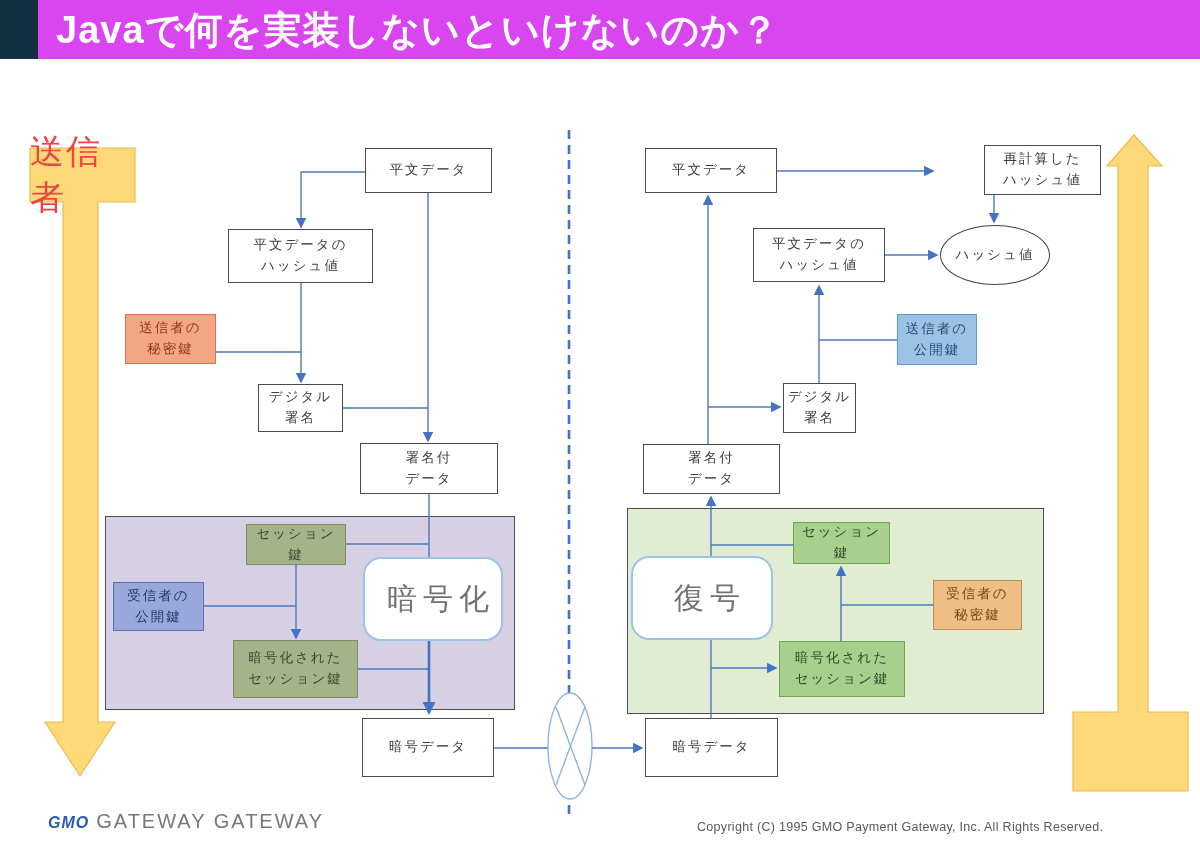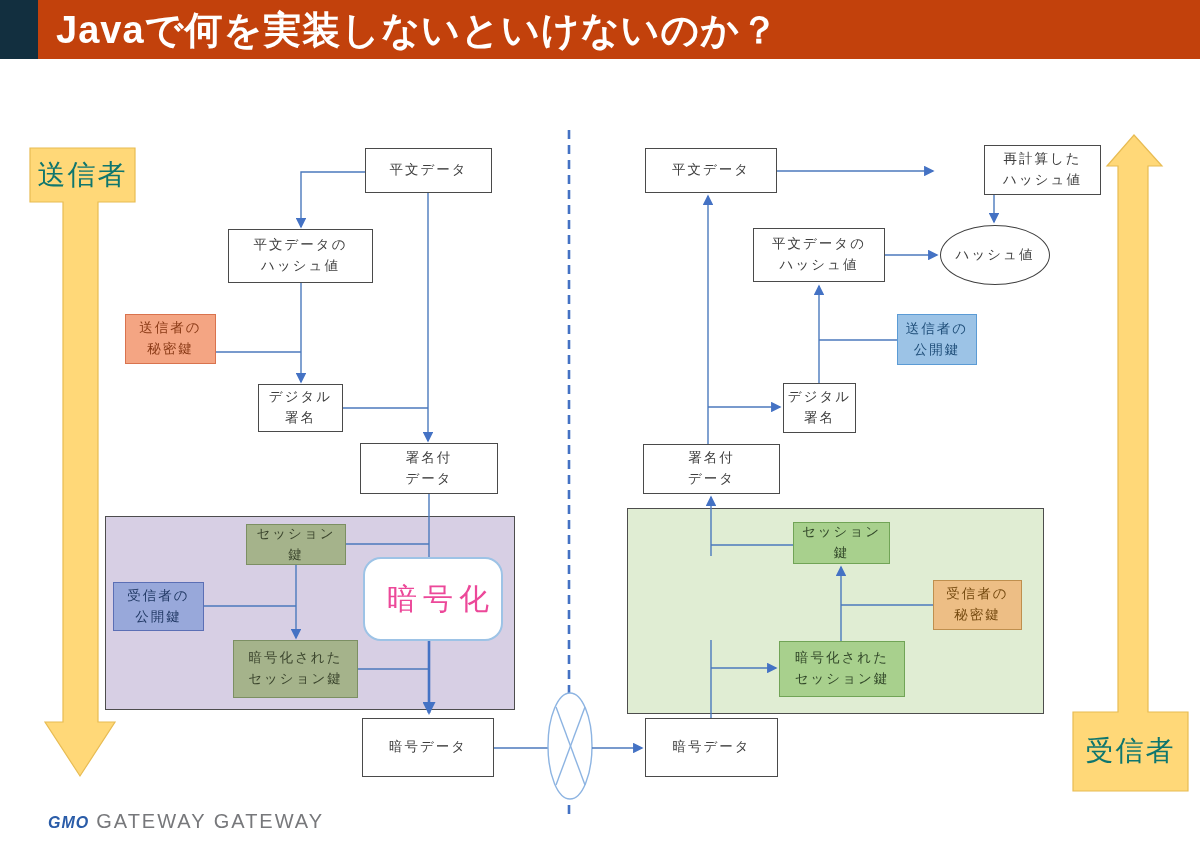--- a/index.html
+++ b/index.html
@@ -1,41 +1,41 @@
 <!DOCTYPE html>
 <html><head>
 <meta charset="utf-8">
 <style>
   html,body{margin:0;padding:0;background:#fff;}
   #slide{position:relative;width:1200px;height:848px;background:#ffffff;overflow:hidden;
          font-family:"Liberation Sans","DejaVu Sans",sans-serif;}
 
   
-  #title-bar{position:absolute;left:0;top:0;width:1200px;height:59px;background:#c2410c;}
+  #title-bar{position:absolute;left:0;top:0;width:1200px;height:59px;background:#d946ef;}
   #title-accent{position:absolute;left:0;top:0;width:38px;height:59px;background:#122F3F;}
   #page-title{position:absolute;left:56px;top:0;height:59px;line-height:60px;color:#ffffff;
               font-size:38px;font-weight:bold;letter-spacing:1px;white-space:nowrap;}
   #subtitle{position:absolute;left:46px;top:76px;color:#1A5468;font-size:30px;font-weight:bold;
             letter-spacing:1px;white-space:nowrap;}
 
   
   .panel{position:absolute;z-index:0;border:1.6px solid #4d4d4d;}
   #panel-sender{left:105px;top:516px;width:408px;height:192px;background:#D7CFE4;}
   #panel-receiver{left:627px;top:508px;width:415px;height:204px;background:#E0EDD3;}
 
   
   #connectors{position:absolute;left:0;top:0;z-index:1;}
 
   
   .box{position:absolute;z-index:2;display:flex;align-items:center;justify-content:center;
        text-align:center;background:#ffffff;border:1.6px solid #4a4a4a;color:#3d3d3d;
        font-size:13.5px;letter-spacing:2px;line-height:1.55;white-space:pre-line;box-sizing:border-box;}
-  .proc{border:2px solid #9DC3E6;border-radius:18px;font-size:30px;letter-spacing:6px;color:#ec4899;padding-left:16px;}
+  .proc{border:2px solid #9DC3E6;border-radius:18px;font-size:30px;letter-spacing:6px;color:#737373;padding-left:16px;}
   .lane-label{position:absolute;z-index:2;display:flex;align-items:center;justify-content:center;
-       color:#0f766e;font-size:28px;letter-spacing:2px;}
+       color:#ef4444;font-size:34px;letter-spacing:2px;}
 
   #plain-data-l{left:365px;top:148px;width:127px;height:45px;}
   #hash-l{left:228px;top:229px;width:145px;height:54px;}
   #sender-private-key{left:125px;top:314px;width:91px;height:50px;background:#F4A583;border:1.4px solid #D9734E;color:#8a3a16;}
   #digital-sig-l{left:258px;top:384px;width:85px;height:48px;}
   #signed-data-l{left:360px;top:443px;width:138px;height:51px;}
   #session-key-l{left:246px;top:524px;width:100px;height:41px;background:#A5B38B;border:1.4px solid #7C8F63;color:#3c462e;}
   #receiver-public-key{left:113px;top:582px;width:91px;height:49px;background:#98A8DA;border:1.4px solid #5B6FB5;color:#203864;}
   #encrypt-box{left:363px;top:557px;width:140px;height:84px;}
   #enc-session-key-l{left:233px;top:640px;width:125px;height:58px;background:#A5B38B;border:1.4px solid #7C8F63;color:#3c462e;}
@@ -124,41 +124,41 @@
       <line x1="708" y1="407" x2="780" y2="407" marker-end="url(#arr)"></line>
       <line x1="819" y1="383" x2="819" y2="286" marker-end="url(#arr)"></line>
       <line x1="897" y1="340" x2="819" y2="340"></line>
       <line x1="885" y1="255" x2="937" y2="255" marker-end="url(#arr)"></line>
       <line x1="777" y1="171" x2="933" y2="171" marker-end="url(#arr)"></line>
       <line x1="994" y1="195" x2="994" y2="222" marker-end="url(#arr)"></line>
     </g>
   </svg>
 
   <div class="lane-label" id="sender-label">送信者</div>
-  <div class="lane-label" id="receiver-label">受信者</div>
 
   <div class="box" id="plain-data-l">平文データ</div>
   <div class="box" id="hash-l">平文データの
 ハッシュ値</div>
   <div class="box" id="sender-private-key">送信者の
 秘密鍵</div>
   <div class="box" id="digital-sig-l">デジタル
 署名</div>
   <div class="box" id="signed-data-l">署名付
 データ</div>
   <div class="box" id="session-key-l">セッション
 鍵</div>
   <div class="box" id="receiver-public-key">受信者の
 公開鍵</div>
   <div class="box proc" id="encrypt-box">暗号化</div>
   <div class="box" id="enc-session-key-l">暗号化された
 セッション鍵</div>
   <div class="box" id="cipher-data-l">暗号データ</div>
 
   <div class="box" id="cipher-data-r">暗号データ</div>
+  <div class="box proc" id="decrypt-box">復号</div>
   <div class="box" id="session-key-r">セッション
 鍵</div>
   <div class="box" id="receiver-private-key">受信者の
 秘密鍵</div>
   <div class="box" id="enc-session-key-r">暗号化された
 セッション鍵</div>
   <div class="box" id="signed-data-r">署名付
 データ</div>
   <div class="box" id="digital-sig-r">デジタル
 署名</div>
@@ -168,14 +168,15 @@
 ハッシュ値</div>
   <div class="box" id="plain-data-r">平文データ</div>
   <div class="box" id="recalc-hash">再計算した
 ハッシュ値</div>
   <div class="box" id="verify-ellipse">ハッシュ値</div>
 
   <div id="footer-logo">
     <span id="logo-gmo">GMO</span>
     <span id="logo-rest">GATEWAY GATEWAY</span>
   </div>
+  <div id="copyright">Copyright (C) 1995 GMO Payment Gateway, Inc. All Rights Reserved.</div>
 
 </div>
 
 </body></html>

